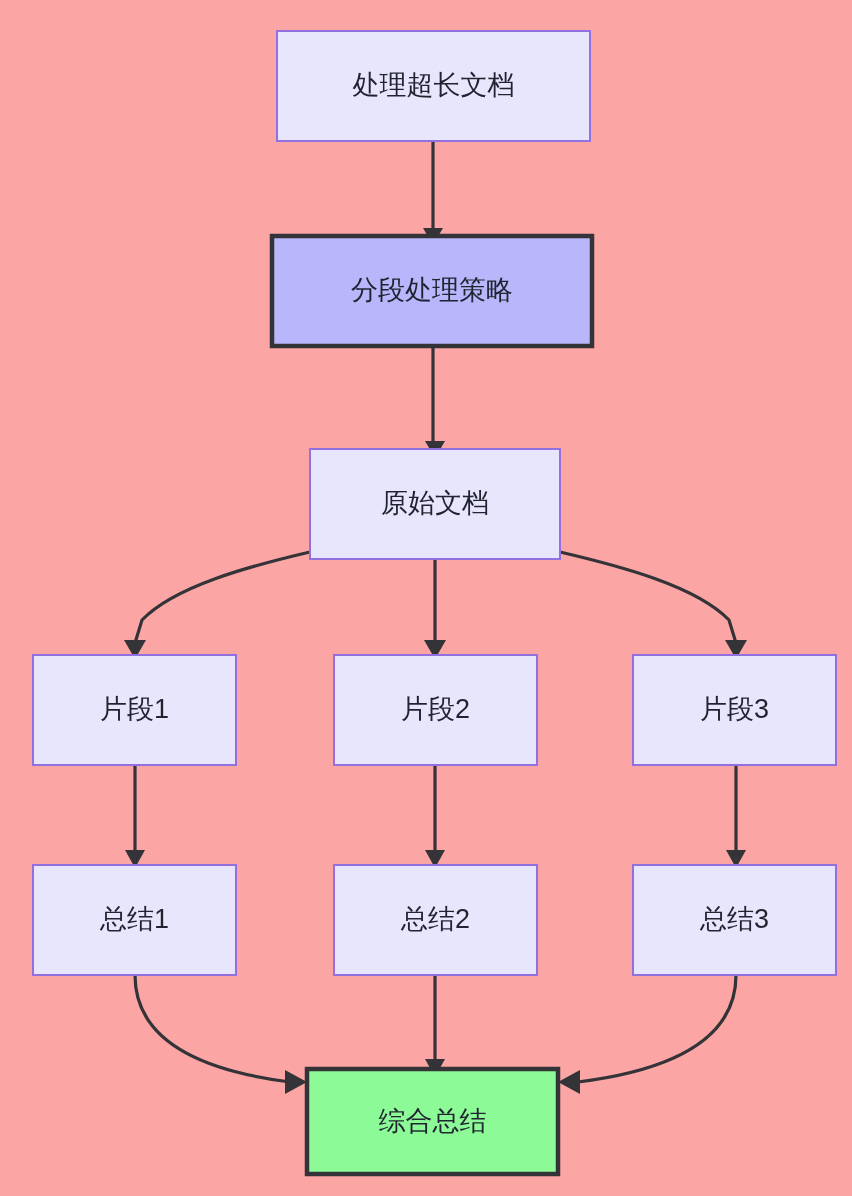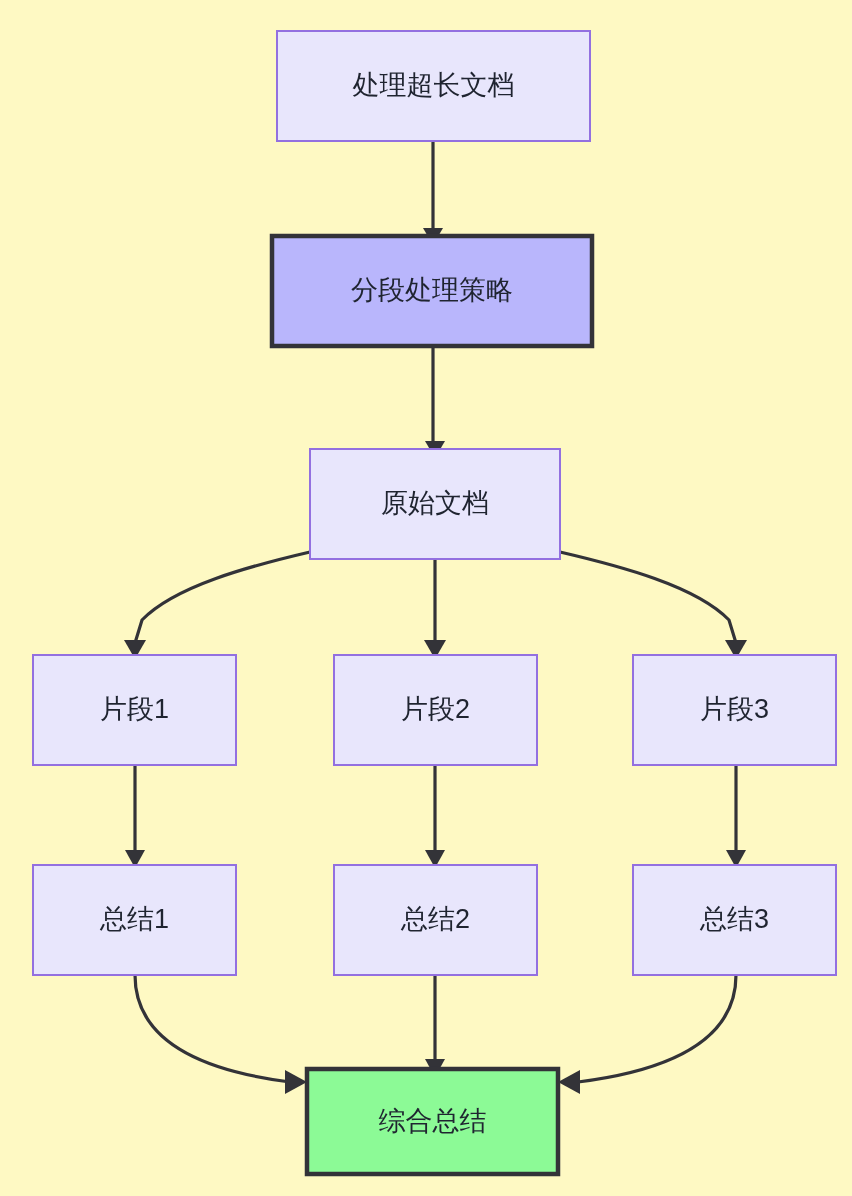--- a/index.html
+++ b/index.html
@@ -44,21 +44,21 @@
     stroke-width: 3.2;
   }
   .arrow-head {
     fill: #333338;
     stroke: none;
   }
 </style>
 </head>
 <body style="background: rgb(255, 255, 255);">
 
-<div id="flow-root" style="background: #fef9c3;">
+<div id="flow-root" style="background: #fca5a5;">
   <svg id="flow-svg" viewBox="0 0 852 1196">
     <g id="edges-layer">
         <path class="edge-path" d="M 433,141 L 433,230" stroke="#333338"></path>
         <path class="edge-path" d="M 433,348 L 433,443" stroke="#333338"></path>
         <path class="edge-path" d="M 310,552 C 250,566 175,586 142,620 L 135,643" stroke="#333338"></path>
         <path class="edge-path" d="M 435,559 L 435,643" stroke="#333338"></path>
         <path class="edge-path" d="M 560,552 C 620,566 696,586 729,620 L 736,643" stroke="#333338"></path>
         <path class="edge-path" d="M 135,765 L 135,853" stroke="#333338"></path>
         <path class="edge-path" d="M 435,765 L 435,853" stroke="#333338"></path>
         <path class="edge-path" d="M 736,765 L 736,853" stroke="#333338"></path>

